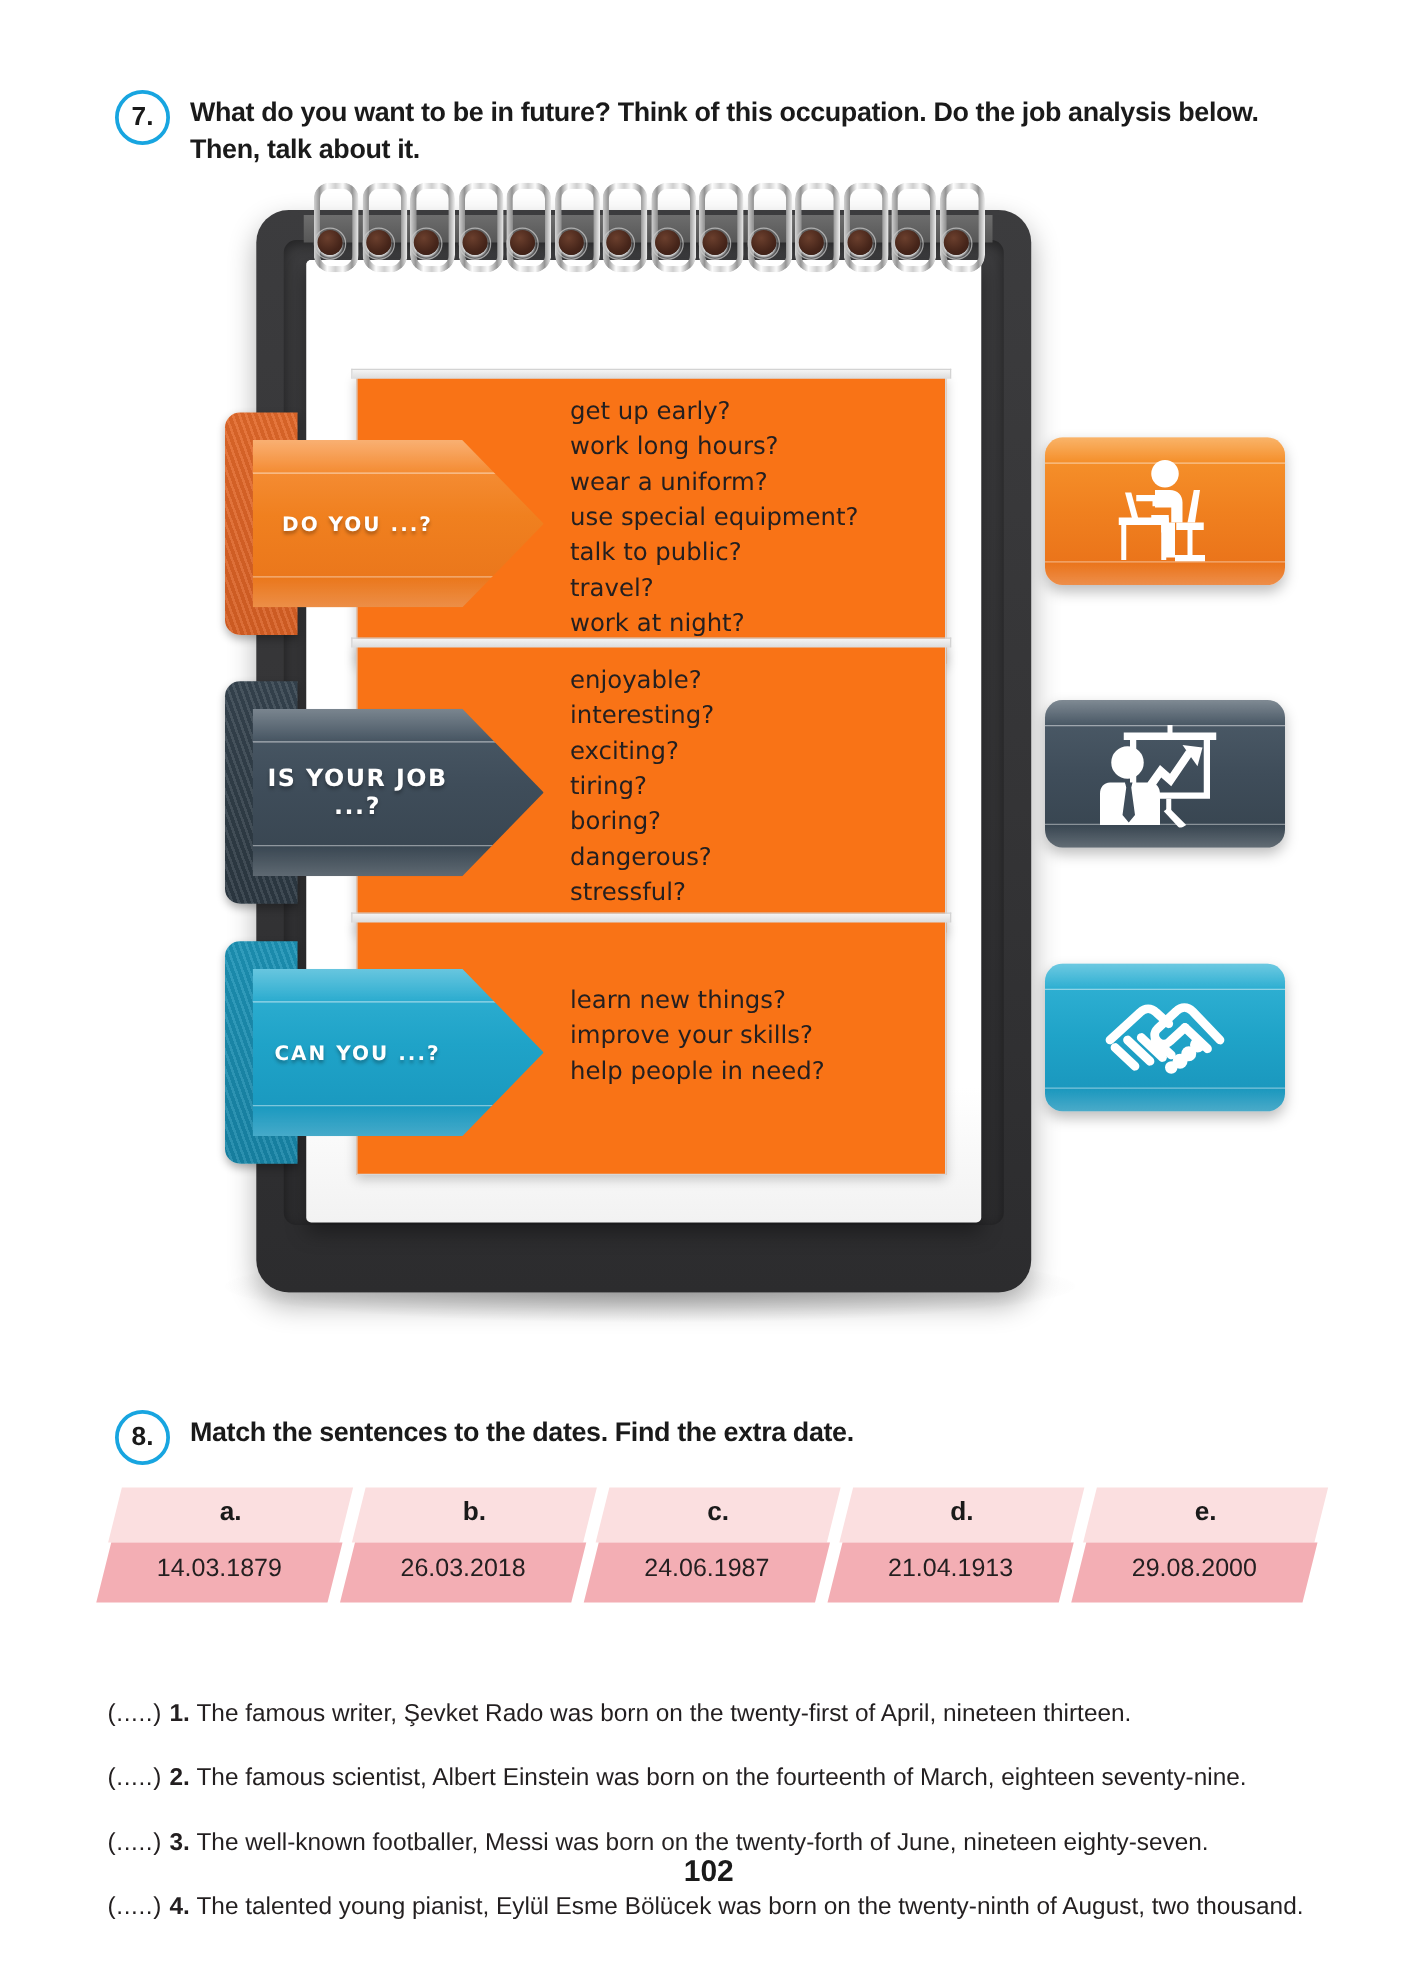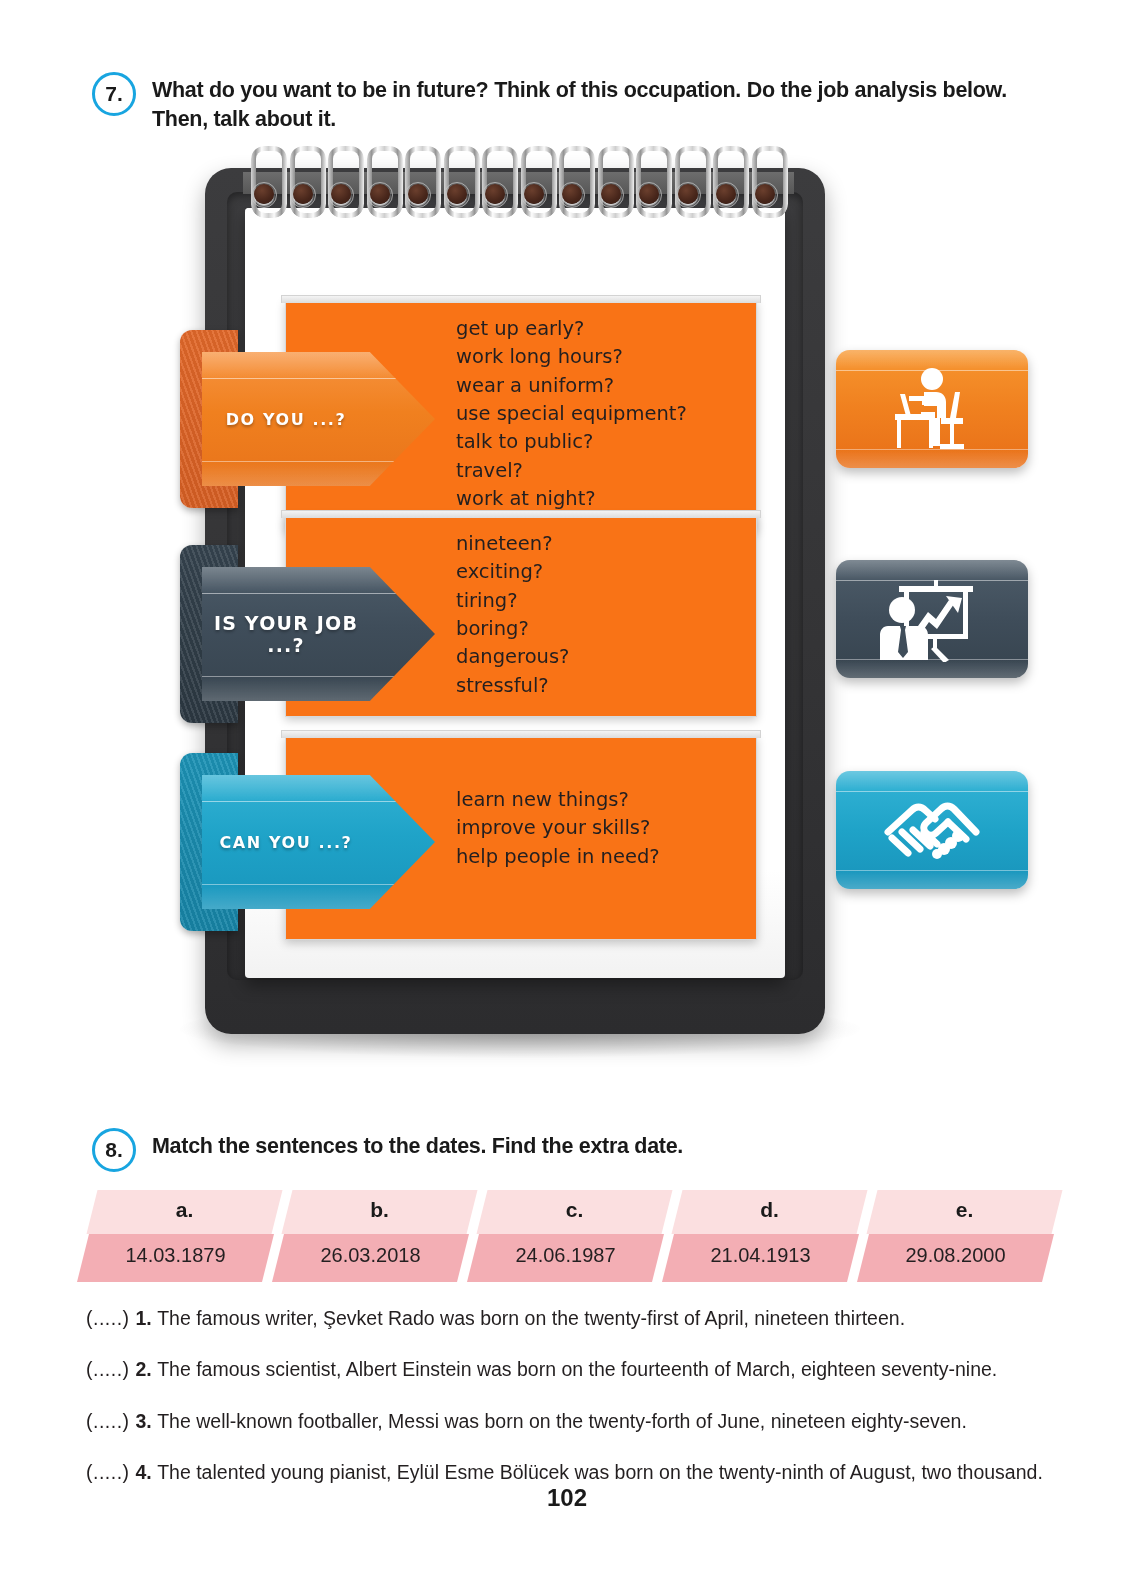--- a/index.html
+++ b/index.html
@@ -186,21 +186,21 @@
   .dc-letter{
     position:absolute;left:0;top:8px;width:185px;text-align:center;
     font-size:21px;font-weight:bold;color:#1a1a1a;z-index:3;
   }
   .dc-date{
     position:absolute;left:-9px;top:54px;width:185px;text-align:center;
     font-size:20px;color:#231f20;z-index:3;
   }
 
   
-  .sentences{position:absolute;left:86px;top:1306px;width:980px;}
+  .sentences{position:absolute;left:86px;top:1359px;width:980px;}
   .sline{
     font-size:19.5px;color:#231f20;margin-bottom:26px;line-height:1.3;
     white-space:nowrap;
   }
   .sline .blank{letter-spacing:.5px;}
   .sline .idx{font-weight:bold;}
 
   .pagenum{
     position:absolute;left:0;right:0;top:1484px;text-align:center;
     font-size:24px;font-weight:bold;color:#1a1a1a;
@@ -337,21 +337,22 @@
           <path d="M73 58 h4 v20 h-4 z"></path>
           <path d="M63 78 h24 v5 h-24 z"></path>
         </g>
       </svg>
     </div>
   </div>
 
   <div class="row t-dark" id="row2">
     <div class="panel">
       <ul>
-        <li>nineteen?</li>
+        <li>enjoyable?</li>
+        <li>interesting?</li>
         <li>exciting?</li>
         <li>tiring?</li>
         <li>boring?</li>
         <li>dangerous?</li>
         <li>stressful?</li>
       </ul>
     </div>
     <div class="banner" style="top:52px">
       <div class="fold">
           <div class="hatch"></div>

